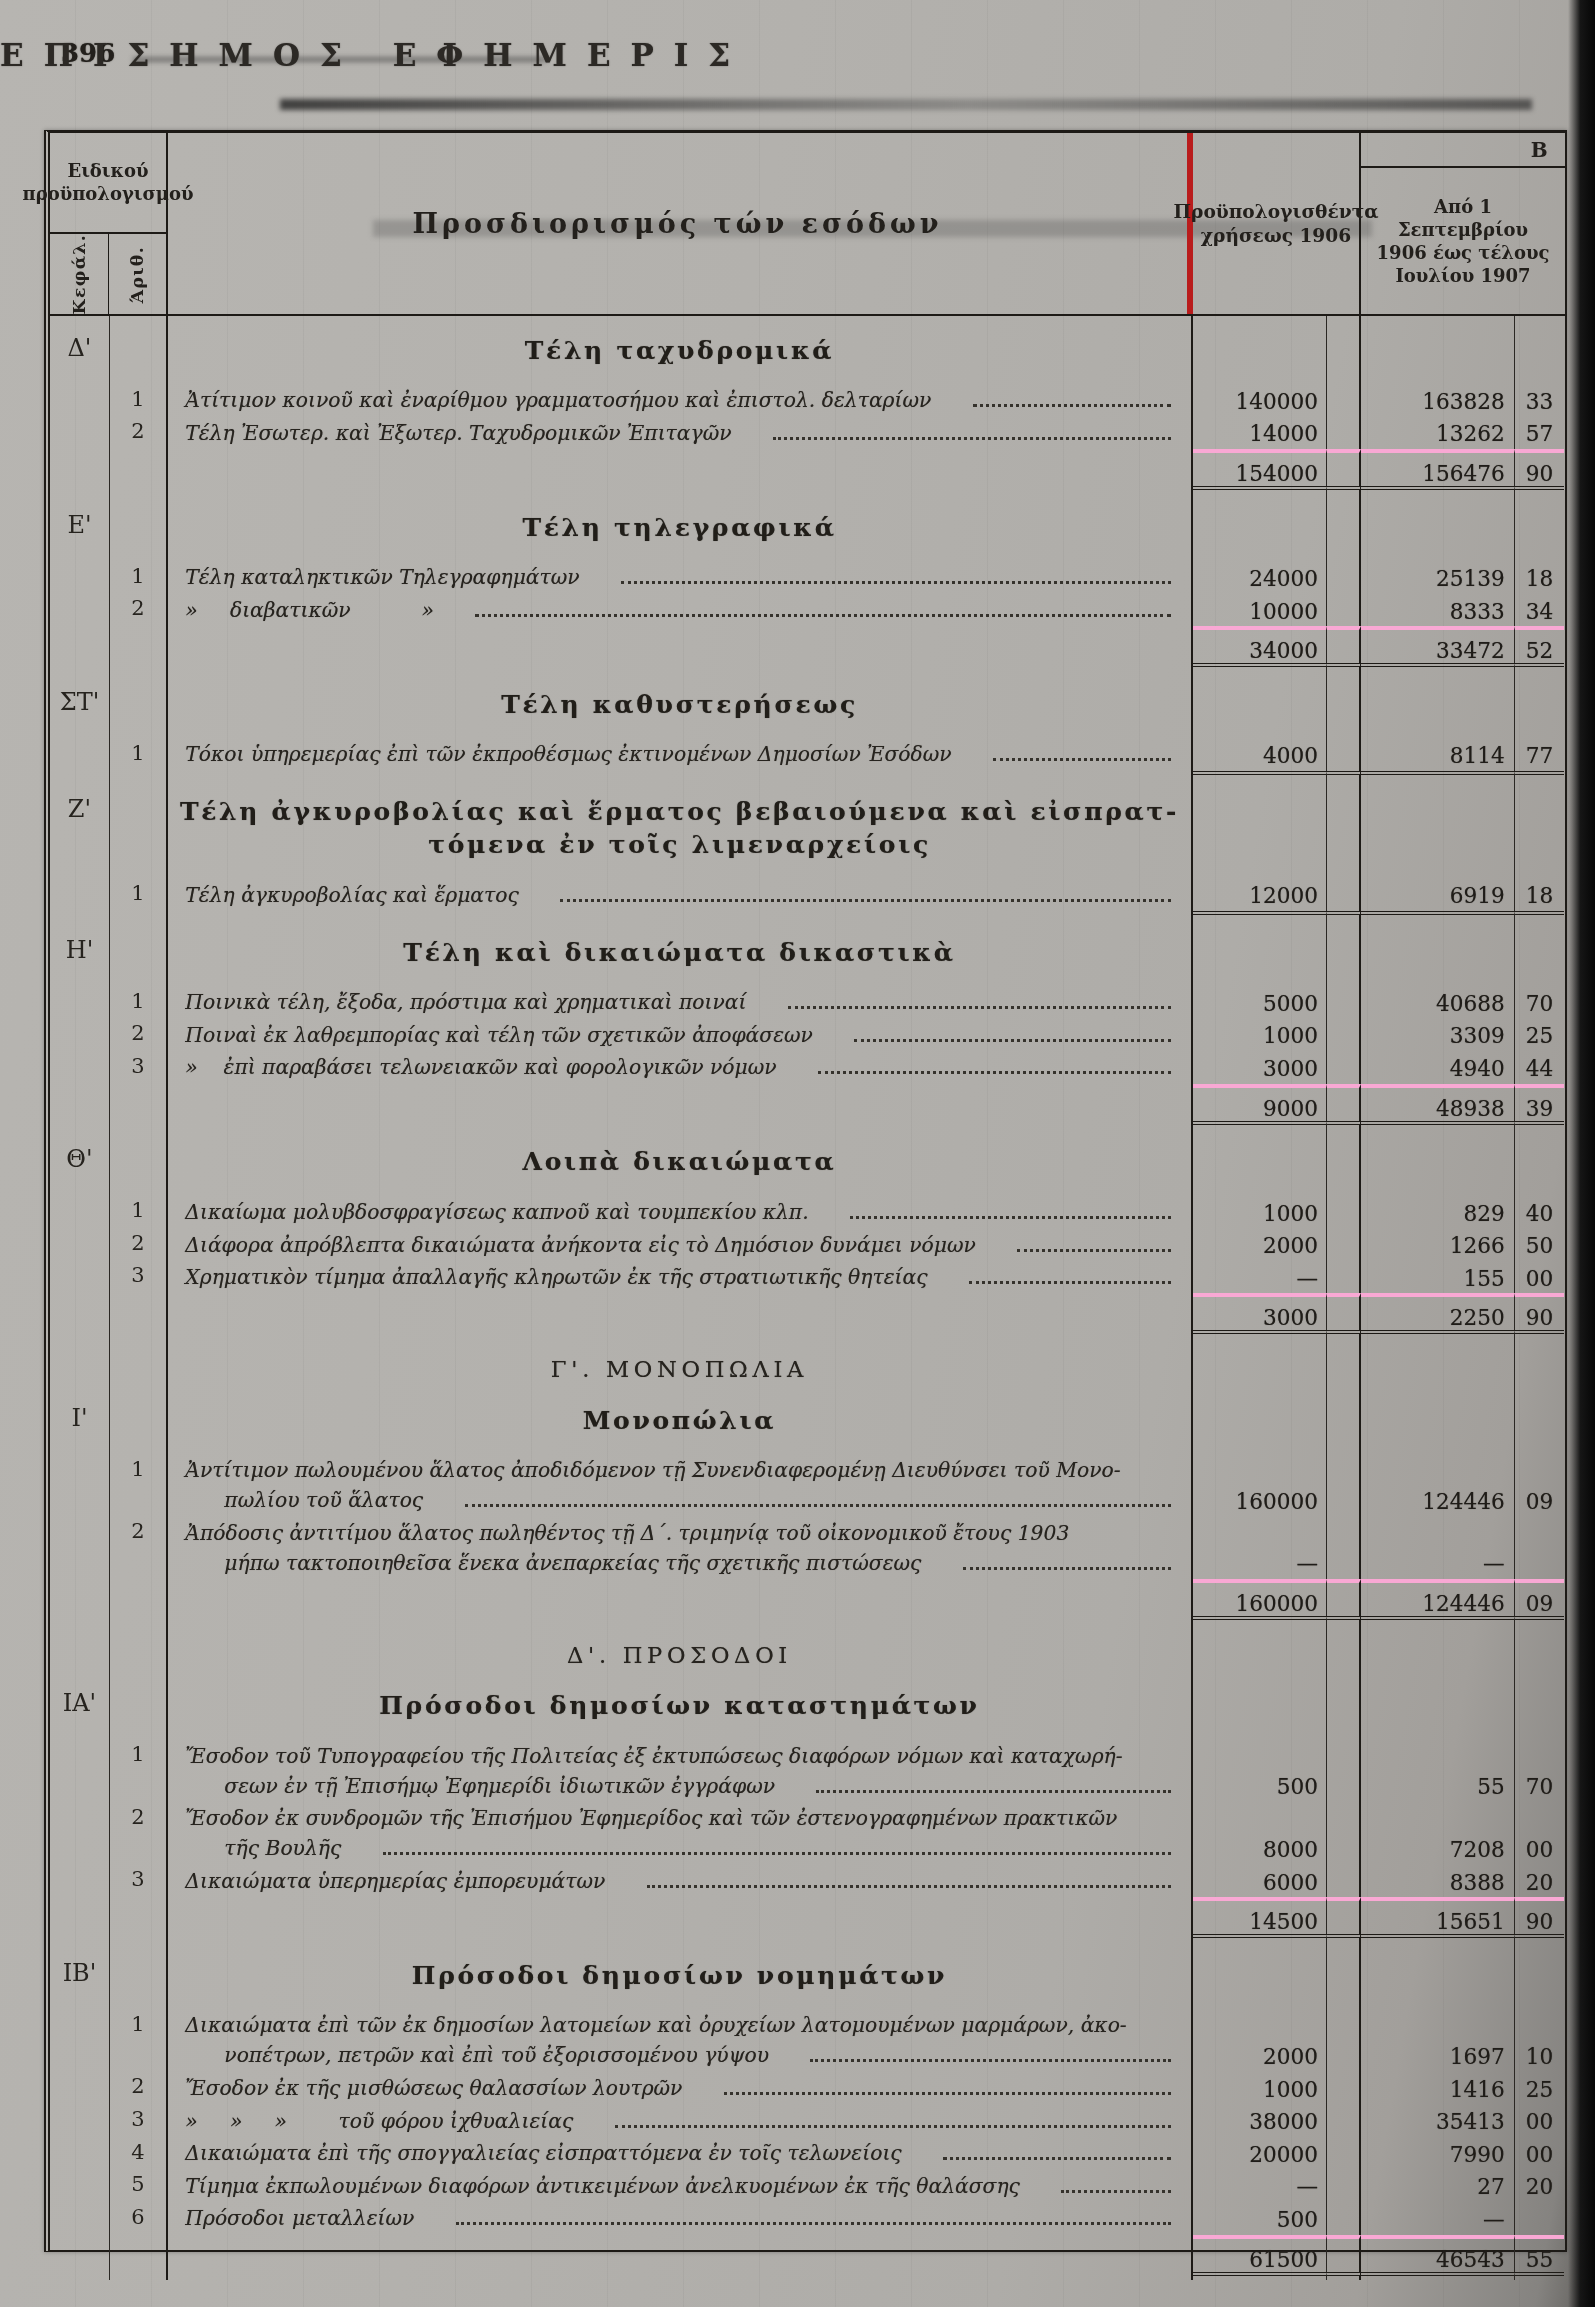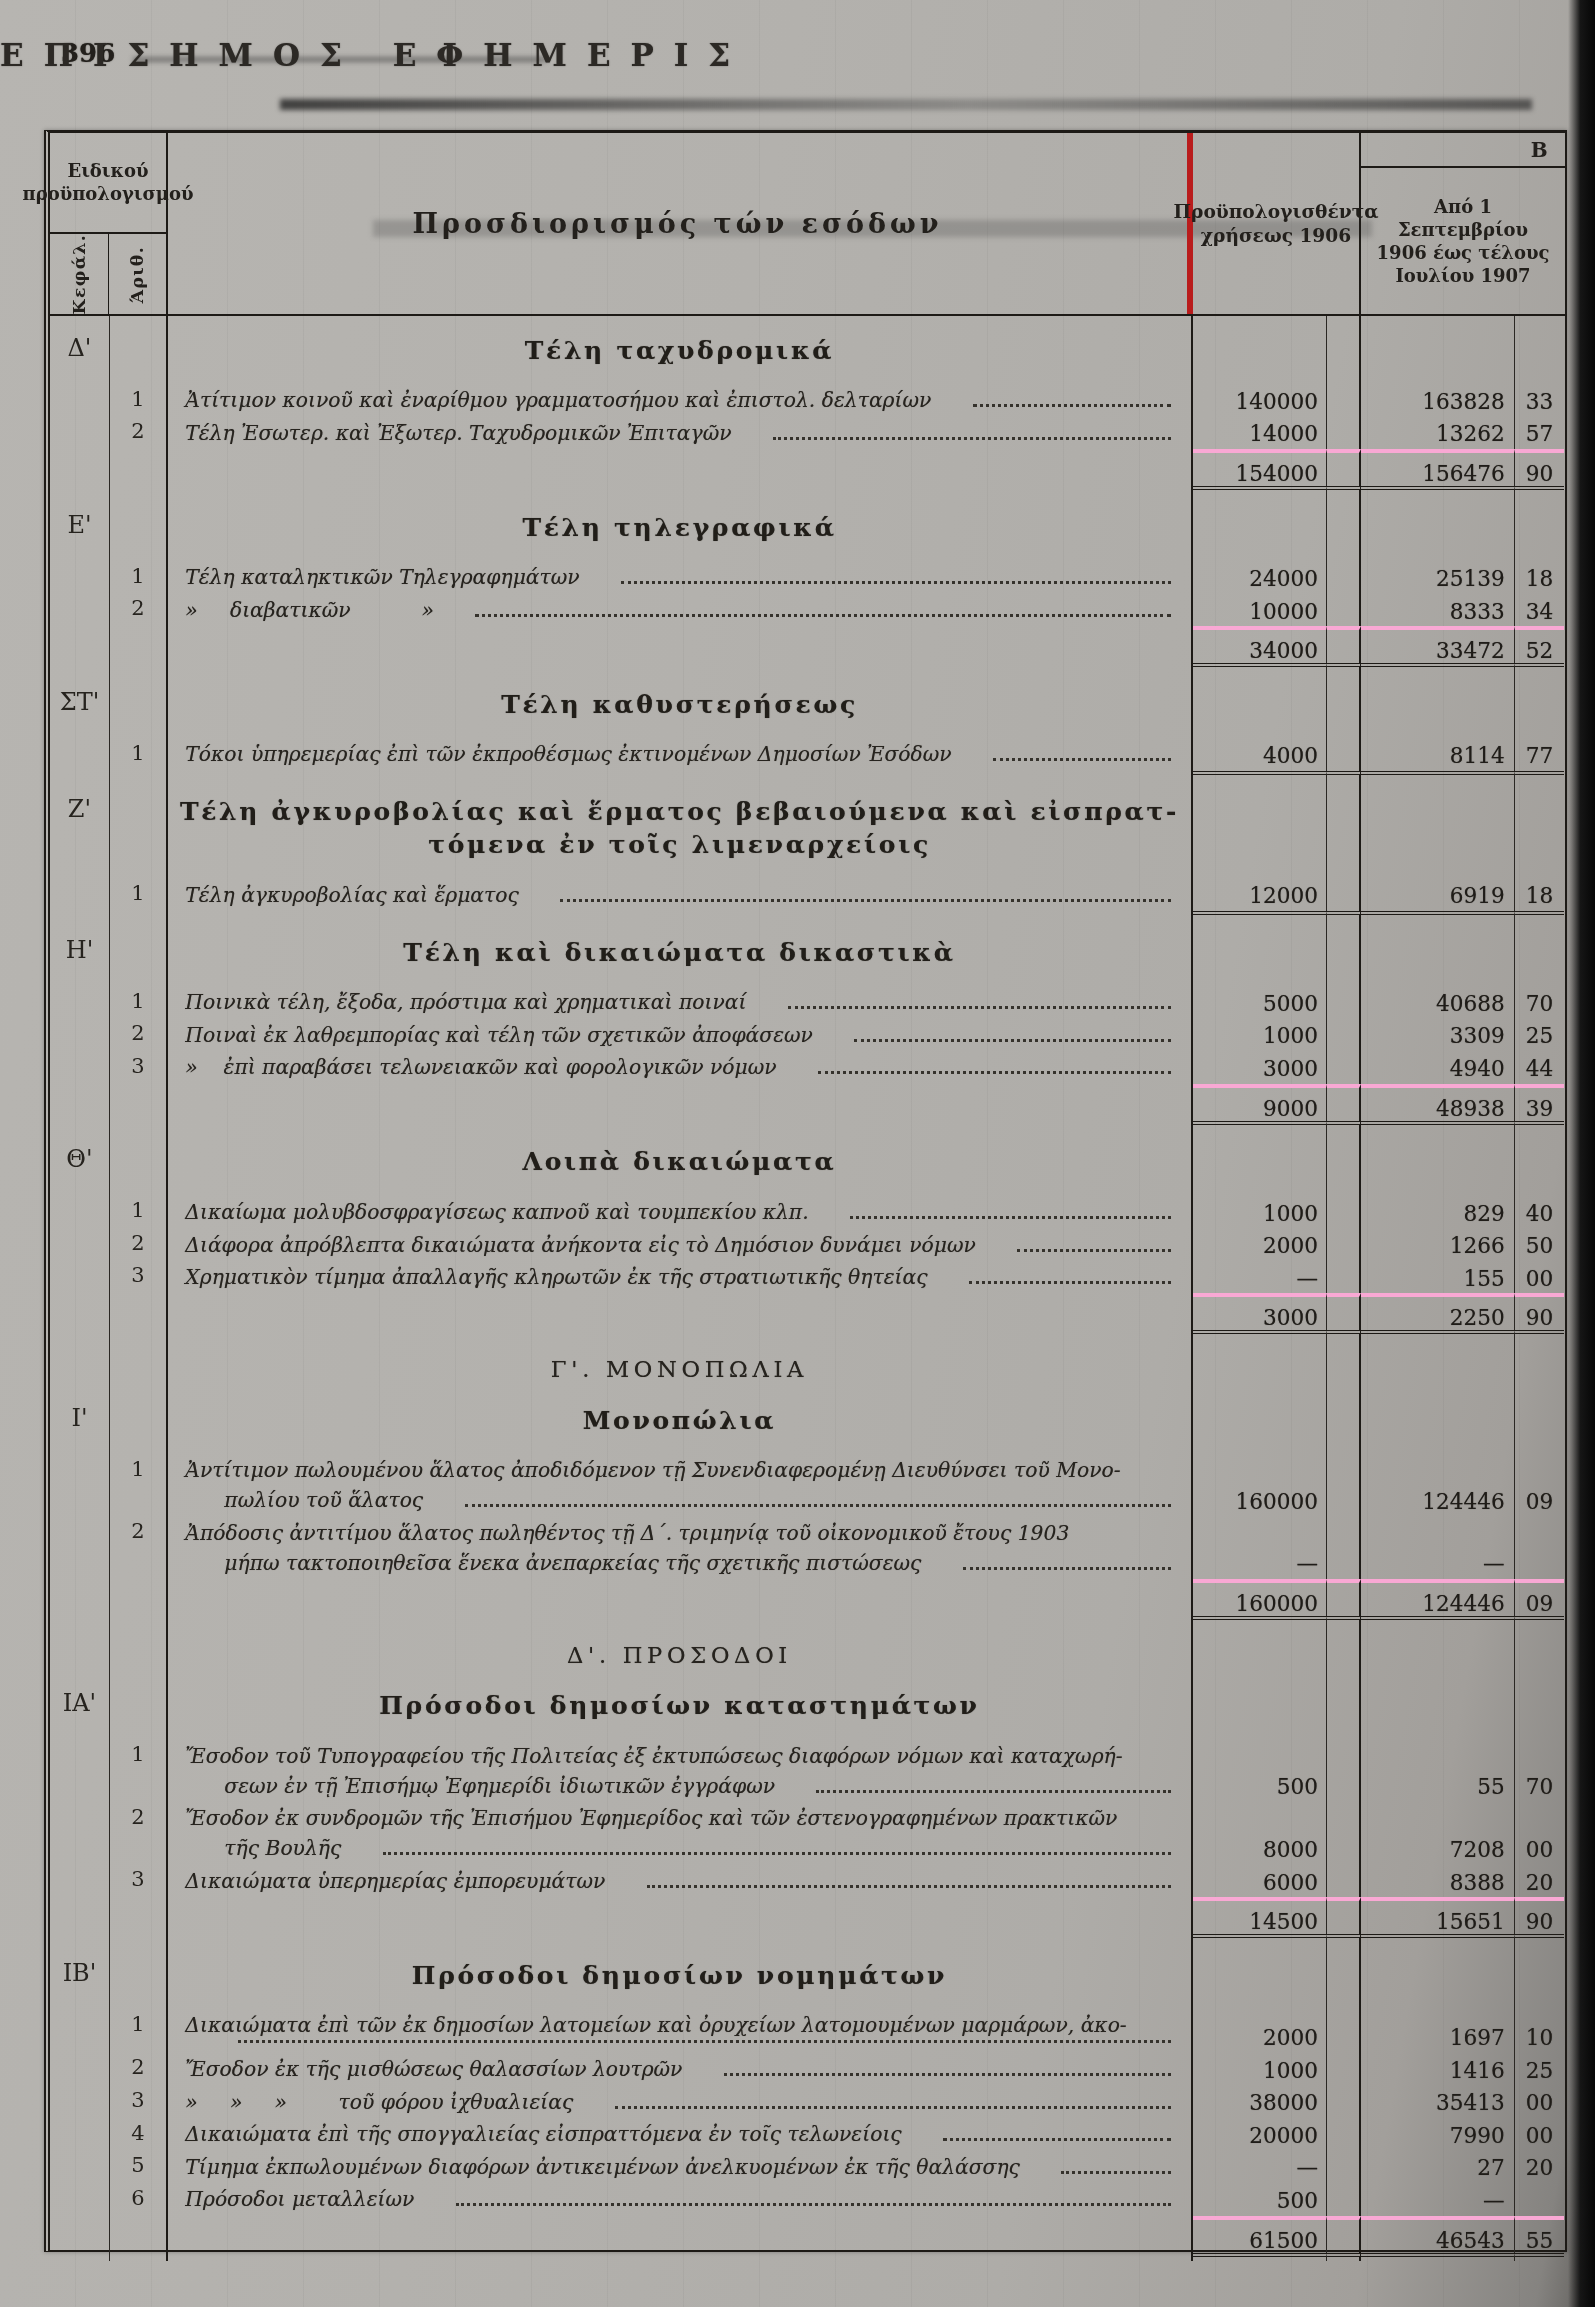--- a/index.html
+++ b/index.html
@@ -890,21 +890,21 @@
         <div class="cell c4"></div>
         <div class="cell c5"></div>
         <div class="cell c6"></div>
         <div class="cell c7"></div>
       </div>
       <div class="trow item">
         <div class="cell c1"></div>
         <div class="cell c2">1</div>
         <div class="cell c3">
           <div class="dline"><span class="txt">Δικαιώματα ἐπὶ τῶν ἐκ δημοσίων λατομείων καὶ ὀρυχείων λατομουμένων μαρμάρων, ἀκο-</span></div>
-          <div class="dline cont flexl"><span class="leader"></span></div>
+          <div class="dline cont flexl"><span class="txt">νοπέτρων, πετρῶν καὶ ἐπὶ τοῦ ἐξορισσομένου γύψου</span><span class="leader"></span></div>
         </div>
         <div class="cell c4">
           <span class="num">2000</span>
         </div>
         <div class="cell c5"></div>
         <div class="cell c6">
           <span class="num">1697</span>
         </div>
         <div class="cell c7">
           <span class="num">10</span>

